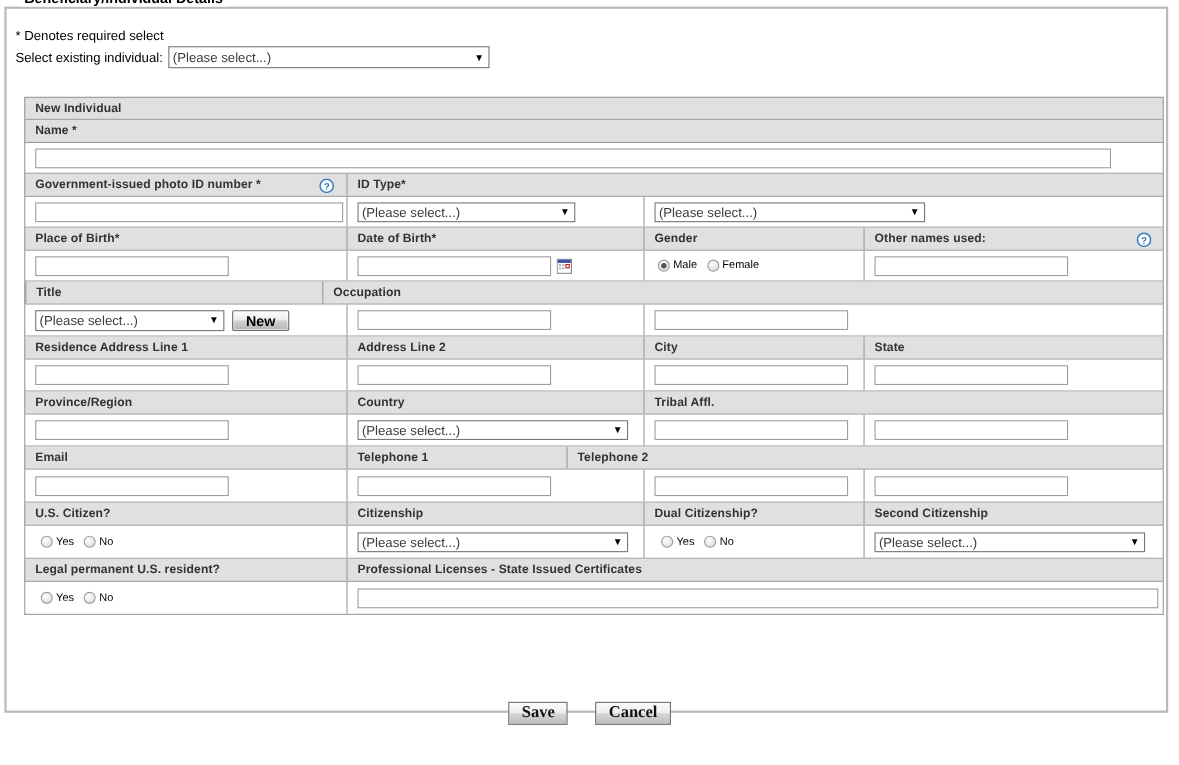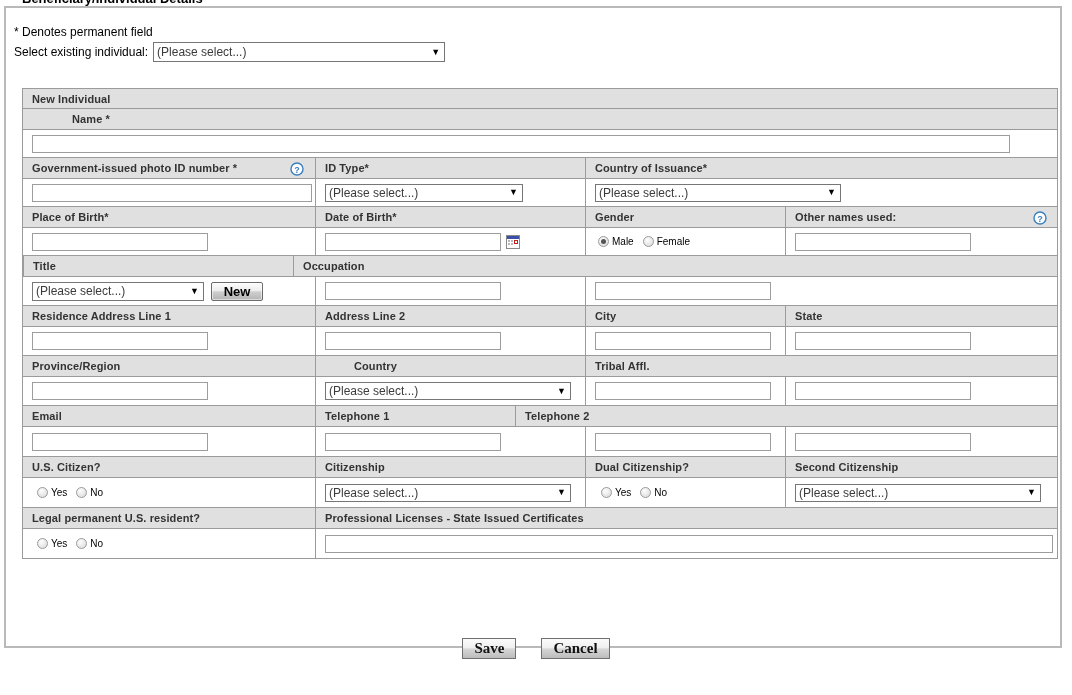--- a/index.html
+++ b/index.html
@@ -140,37 +140,37 @@
     font-size:15px;font-weight:bold;color:#111;
     display:flex;align-items:center;justify-content:center;
     padding:0 11px;
   }
 </style>
 </head>
 <body>
 
 <div class="fieldset"></div>
 <div class="legend">Beneficiary/Individual Details</div>
-<div class="denotes">* Denotes permanent field</div>
+<div class="denotes">* Denotes required select</div>
 
 <div class="selectrow">
   <span class="lbl">Select existing individual:</span>
   <div class="sel" style="width:292px;height:20px;margin-left:5px;">
     <span class="selval">(Please select...)</span>
     <span class="arrow">▼</span>
   </div>
 </div>
 
 <div class="band head first" style="top:88px;height:21px;">
   <div class="cell" style="width:100%;">
     <span class="hdtxt">New Individual</span>
   </div>
 </div>
 
-<div class="band head" style="top:109px;height:21px;padding-left:40px;">
+<div class="band head" style="top:109px;height:21px;">
   <div class="cell" style="width:100%;">
     <span class="hdtxt">Name *</span>
   </div>
 </div>
 <div class="band" style="top:130px;height:28px;">
   <div class="cell pad" style="width:100%;">
     <div class="txt" style="width:978px;"></div>
   </div>
 </div>
 
@@ -179,23 +179,20 @@
     <span class="hdtxt">Government-issued photo ID number *</span>
     <span class="helpicon" style="position:absolute;right:12px;">
       <svg viewBox="0 0 14 14" width="14" height="14">
           <circle cx="7" cy="7" r="6" fill="#ffffff" stroke="#3a7fbf" stroke-width="1.4"></circle>
           <text x="7" y="10.6" font-size="9" text-anchor="middle" fill="#3a7fbf" font-family="Liberation Sans, sans-serif" font-weight="bold">?</text>
         </svg>
     </span>
   </div>
   <div class="cell b" style="width:270px;">
     <span class="hdtxt">ID Type*</span>
-  </div>
-  <div class="cell b" style="flex:1;">
-    <span class="hdtxt">Country of Issuance*</span>
   </div>
 </div>
 <div class="band" style="top:179px;height:28px;">
   <div class="cell pad" style="width:292px;">
     <div class="txt" style="width:280px;"></div>
   </div>
   <div class="cell b pad" style="width:270px;">
     <div class="sel" style="width:198px;">
       <span class="selval">(Please select...)</span>
       <span class="arrow">▼</span>
@@ -311,21 +308,21 @@
   </div>
   <div class="cell b pad" style="flex:1;">
     <div class="txt" style="width:176px;"></div>
   </div>
 </div>
 
 <div class="band head" style="top:356px;height:21px;">
   <div class="cell" style="width:292px;">
     <span class="hdtxt">Province/Region</span>
   </div>
-  <div class="cell b" style="width:270px;padding-left:29px;">
+  <div class="cell b" style="width:270px;">
     <span class="hdtxt">Country</span>
   </div>
   <div class="cell b" style="flex:1;">
     <span class="hdtxt">Tribal Affl.</span>
   </div>
 </div>
 <div class="band" style="top:377px;height:29px;">
   <div class="cell pad" style="width:292px;">
     <div class="txt" style="width:176px;"></div>
   </div>

